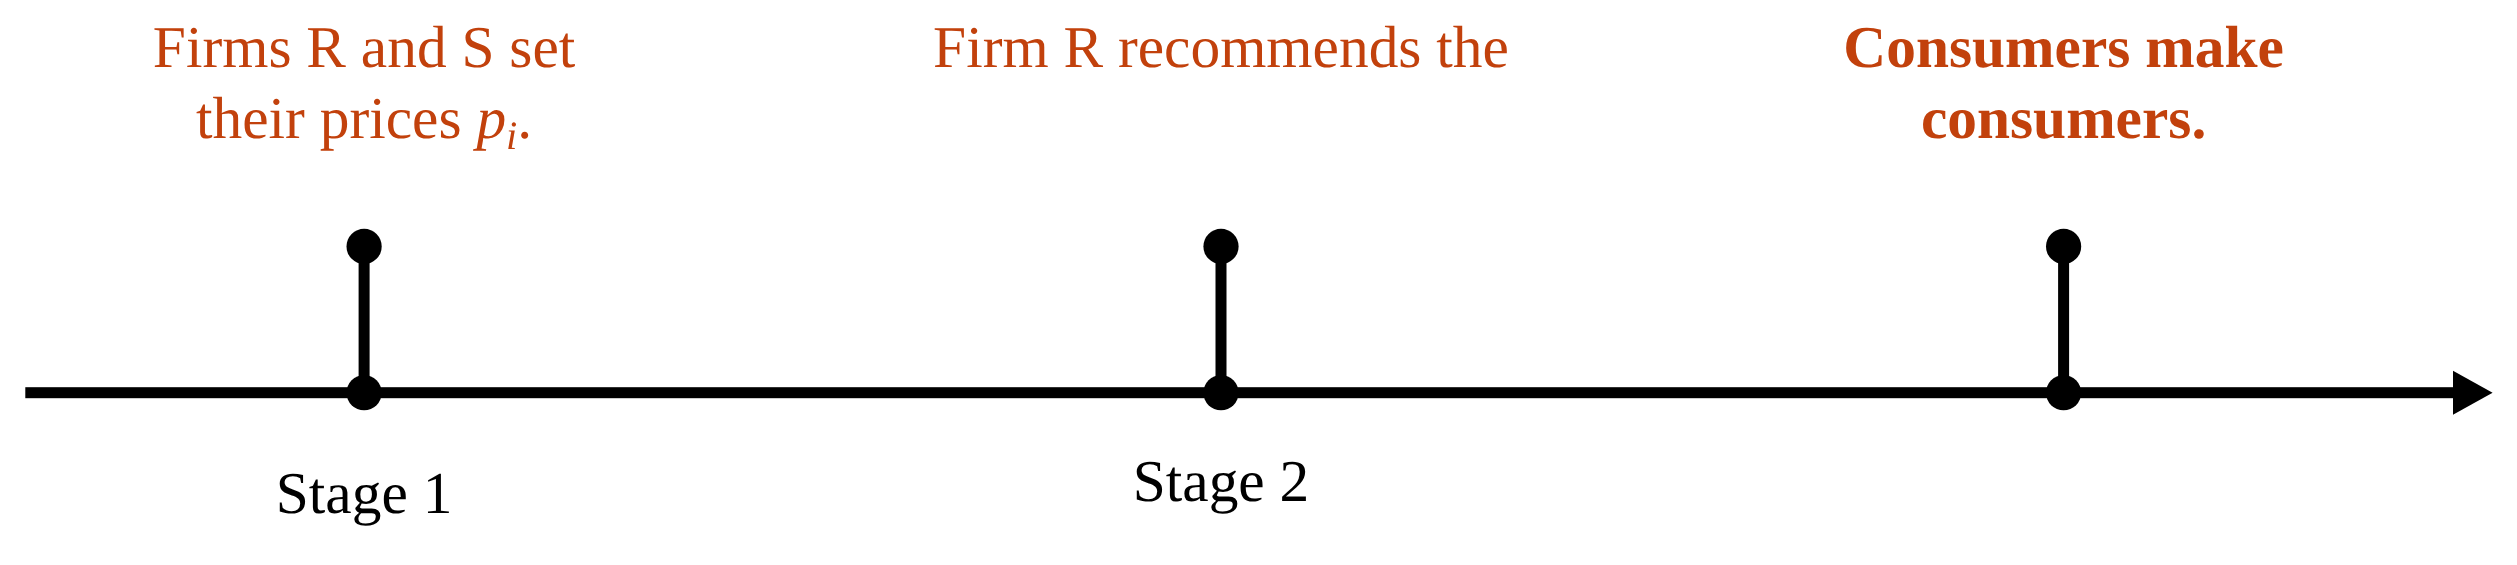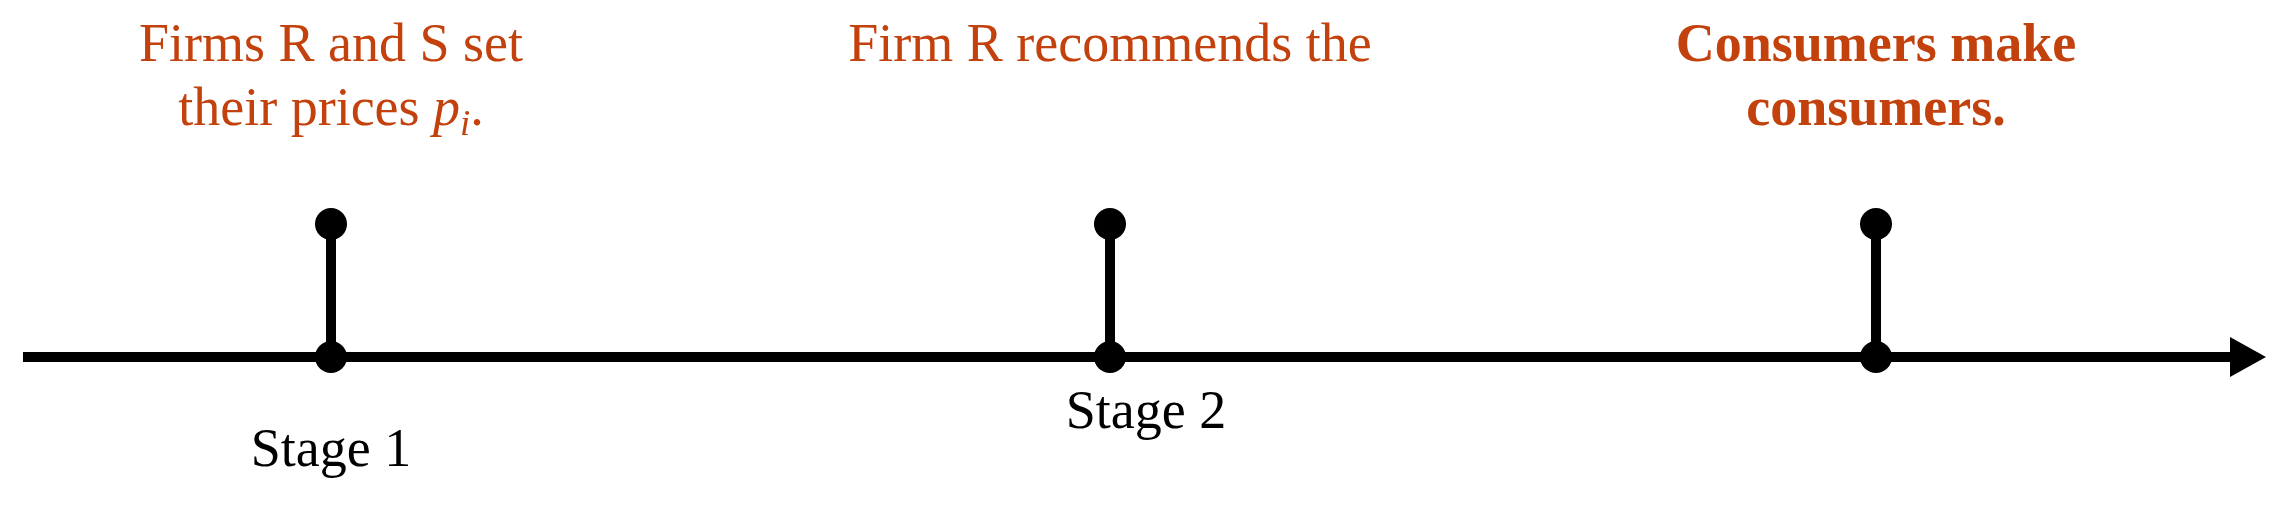--- a/index.html
+++ b/index.html
@@ -104,21 +104,21 @@
   <div class="stage-label" id="lb1" style="left: 331px; top: 389px; margin-top: 28px;">Stage 1</div>
 
   <div class="caption" id="cap2" style="left: 1110px; top: 12px; font-family: Liberation Serif, serif;">
     <span class="line">Firm R recommends the</span>
   </div>
   <div class="marker" id="mk2" style="left: 1110px;">
     <div class="stem" style="width: 10px; left: 0px; top: 224px; height: 133px; background: rgb(0, 0, 0);"></div>
     <div class="dot" style="width: 32px; height: 32px; left: 0px; top: 224px; background: rgb(0, 0, 0);"></div>
     <div class="dot" style="width: 32px; height: 32px; left: 0px; top: 357px; background: rgb(0, 0, 0);"></div>
   </div>
-  <div class="stage-label" id="lb2" style="left: 1110px; top: 379px; margin-left: 36px;">Stage 2</div>
+  <div class="stage-label" id="lb2" style="left: 1110px; top: 406px;">Stage 2</div>
 
   <div class="caption" id="cap3" style="left: 1876px; top: 12px; font-weight: bold;">
     <span class="line">Consumers make</span>
     <span class="line">consumers.</span>
   </div>
   <div class="marker" id="mk3" style="left: 1876px;">
     <div class="stem" style="width: 10px; left: 0px; top: 224px; height: 133px; background: rgb(0, 0, 0);"></div>
     <div class="dot" style="width: 32px; height: 32px; left: 0px; top: 224px; background: rgb(0, 0, 0);"></div>
     <div class="dot" style="width: 32px; height: 32px; left: 0px; top: 357px; background: rgb(0, 0, 0);"></div>
   </div>

